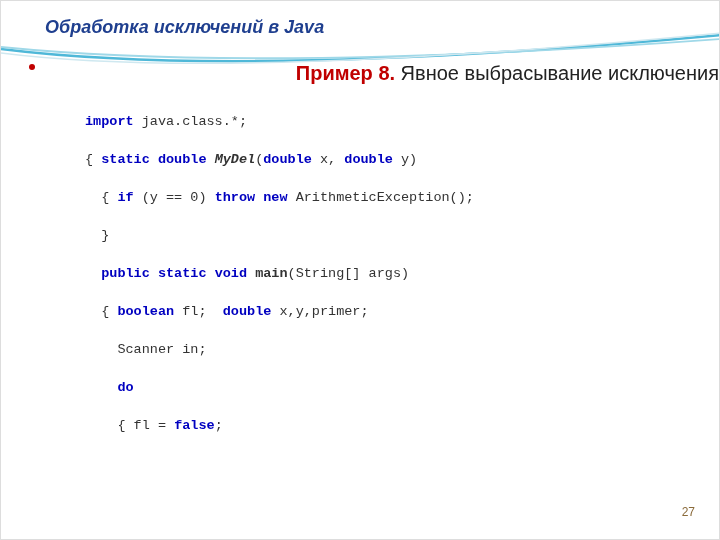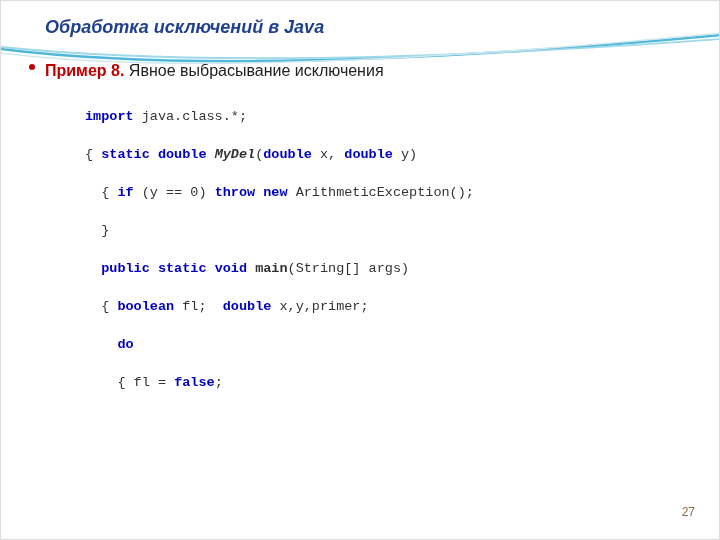--- a/index.html
+++ b/index.html
@@ -21,22 +21,23 @@
   }
   .swoosh {
     position: absolute;
     top: 30px;
     left: 0;
     width: 720px;
     height: 50px;
     pointer-events: none;
   }
   .subtitle {
-    font-size: 16px;
+    font-size: 20px;
     padding: 20px 0 6px 44px;
+    text-align: right;
   }
   .ex-label { color: #c00000; font-weight: bold; }
   .ex-text { color: #222; }
   .bullet {
     position: absolute;
     left: 28px;
     top: 63px;
     width: 6px;
     height: 6px;
     background: #c00000;
@@ -77,20 +78,21 @@
   <span class="ex-label">Пример 8.</span><span class="ex-text"> Явное выбрасывание исключения</span>
 </div>
 
 <div class="code">
 <div><span class="kw">import</span><span> java.class.*;</span></div>
 <div><span>{ </span><span class="kw">static</span> <span class="kw">double</span> <span class="bold method-call">MyDel</span>(<span class="kw">double</span><span> x, </span><span class="kw">double</span><span> y)</span></div>
 <div>  <span>{ </span><span class="kw">if</span><span> (y == 0) </span><span class="kw">throw</span> <span class="kw">new</span><span> ArithmeticException();</span></div>
 <div>  <span>}</span></div>
 <div>  <span class="kw">public</span> <span class="kw">static</span> <span class="kw">void</span> <span class="bold">main</span><span>(String[] args)</span></div>
 <div>  <span>{ </span><span class="kw">boolean</span><span> fl;  </span><span class="kw">double</span><span> x,y,primer;</span></div>
+<div>    <span>Scanner in;</span></div>
 <div>    <span class="kw">do</span></div>
 <div>    <span>{ fl = </span><span class="kw">false</span><span>;</span></div>
 
 
 
 
 
 
 
 

